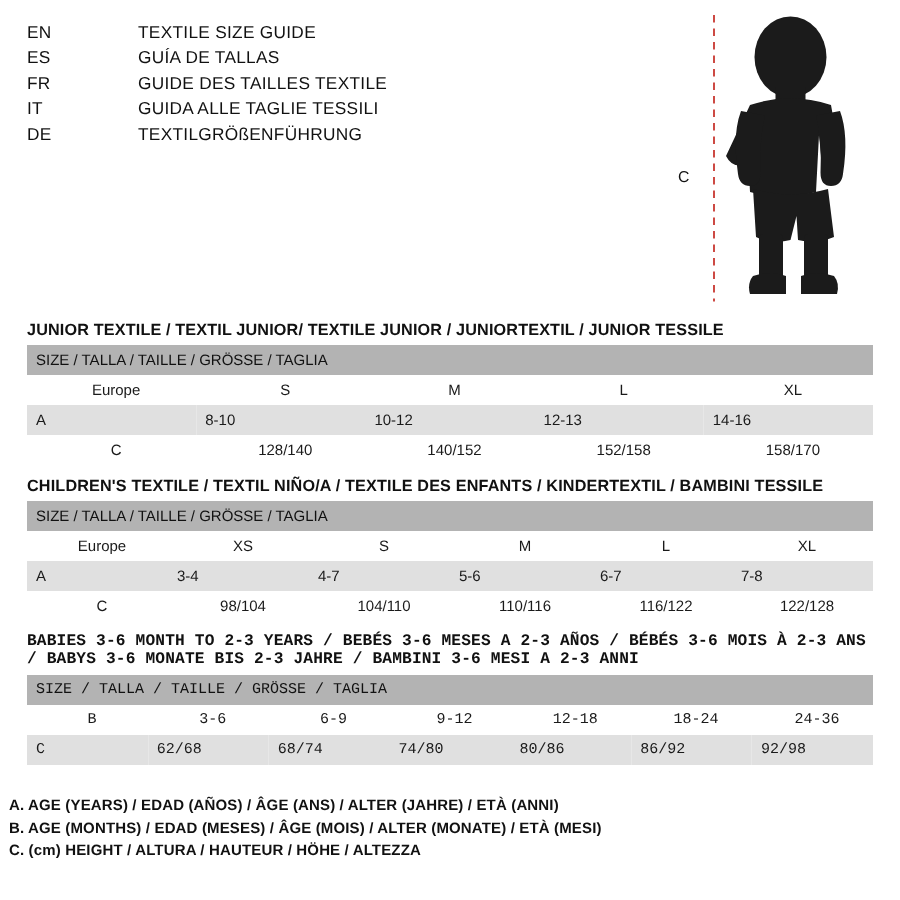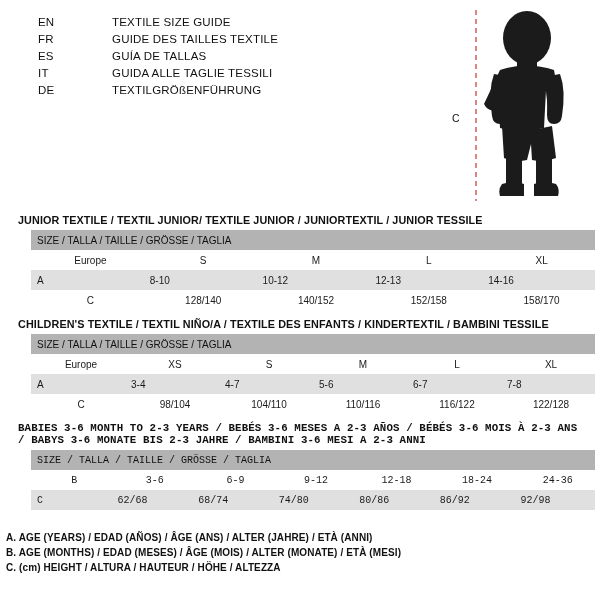--- a/index.html
+++ b/index.html
@@ -33,21 +33,20 @@
     display: flex;
     align-items: baseline;
     height: 17px;
     line-height: 17px;
   }
   .lang-code {
     width: 42px;
     font-size: 11.5px;
     letter-spacing: 0.2px;
     color: #111;
-    margin-left: 20px;
   }
   .lang-title {
     font-size: 11.5px;
     letter-spacing: 0.2px;
     color: #111;
     margin-left: 32px;
   }
 
   
   .figure-area {
@@ -80,21 +79,20 @@
     font-size: 10.8px;
     font-weight: bold;
     color: #111;
     margin-bottom: 4px;
     letter-spacing: 0.1px;
   }
   table.sz {
     border-collapse: collapse;
     width: 100%;
     table-layout: fixed;
-    margin-left: 13px;
   }
   table.sz td {
     font-size: 10px;
     color: #1a1a1a;
     padding: 3px 0 3px 6px;
     border: 0;
     height: 14px;
   }
   table.sz tr.head td {
     background: #b3b3b3;
@@ -127,26 +125,26 @@
 <body>
 
 <div class="page">
 
   <div class="header">
     <div class="lang-row">
       <span class="lang-code">EN</span>
       <span class="lang-title">TEXTILE SIZE GUIDE</span>
     </div>
     <div class="lang-row">
+      <span class="lang-code">ES</span>
+      <span class="lang-title">GUÍA DE TALLAS</span>
+    </div>
+    <div class="lang-row">
       <span class="lang-code">FR</span>
       <span class="lang-title">GUIDE DES TAILLES TEXTILE</span>
-    </div>
-    <div class="lang-row">
-      <span class="lang-code">ES</span>
-      <span class="lang-title">GUÍA DE TALLAS</span>
     </div>
     <div class="lang-row">
       <span class="lang-code">IT</span>
       <span class="lang-title">GUIDA ALLE TAGLIE TESSILI</span>
     </div>
     <div class="lang-row">
       <span class="lang-code">DE</span>
       <span class="lang-title">TEXTILGRÖßENFÜHRUNG</span>
     </div>
   </div>

